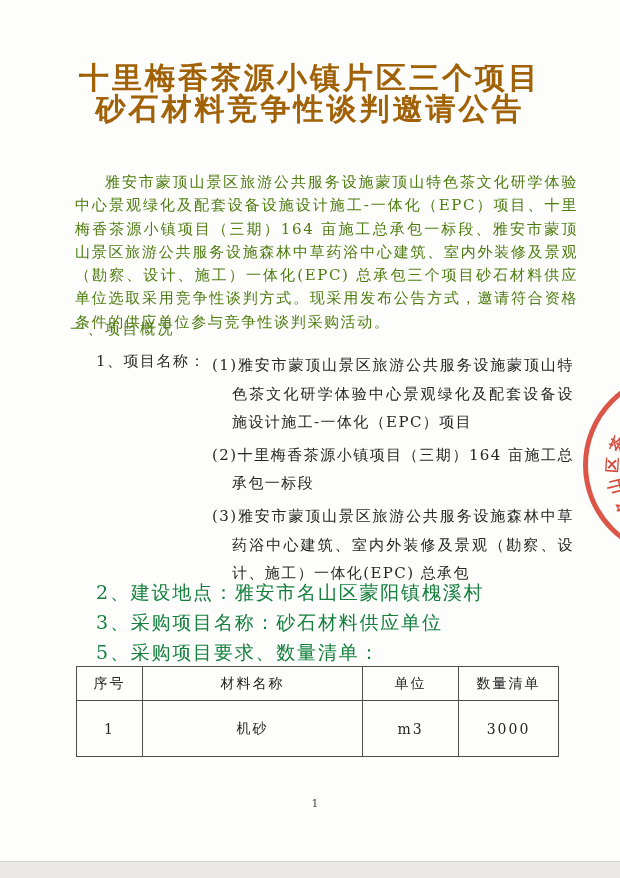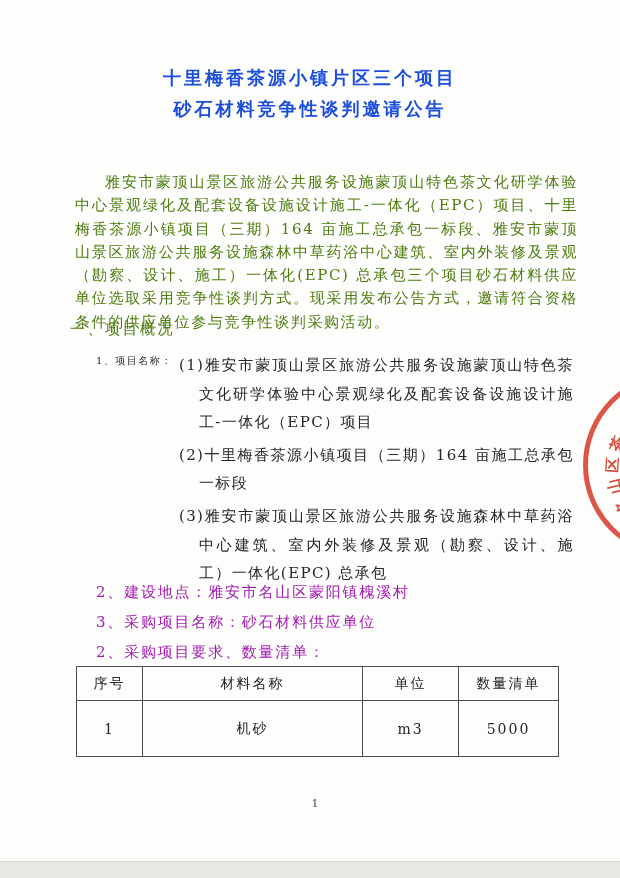--- a/index.html
+++ b/index.html
@@ -7,45 +7,45 @@
     width: 620px; height: 878px;
     background: #fdfdfc;
     font-family: "DejaVu Serif", "Liberation Serif", serif;
     color: #2b2b2b;
     overflow: hidden;
   }
   .page { position: relative; width: 620px; height: 878px; overflow: hidden; }
 
   .doc-title {
     position: absolute; top: 62px; left: 10px; width: 600px;
-    text-align: center; font-weight: bold; color: #1d4ed8;
-    font-size: 18px; line-height: 31px; letter-spacing: 3px;
+    text-align: center; font-weight: bold; color: #a16207;
+    font-size: 30px; line-height: 31px; letter-spacing: 3px;
   }
 
   .intro {
     position: absolute; top: 156px; left: 75px; width: 503px;
     font-size: 15px; line-height: 23.3px; letter-spacing: 1.6px;
     text-align: justify; text-indent: 2em; color: #4d7c0f;
   }
 
   .sec-heading {
     position: absolute; top: 320px; left: 70px;
     font-size: 15px; letter-spacing: 2.5px; color: #4d7c0f;
   }
 
   .item1 { position: absolute; top: 347px; left: 96px; width: 482px; display: flex; align-items: flex-start; }
-  .item1-label { flex: 0 0 auto; font-size: 10px; letter-spacing: 1.5px; line-height: 28.6px; white-space: nowrap; text-align: center; }
+  .item1-label { flex: 0 0 auto; font-size: 15px; letter-spacing: 1.5px; line-height: 28.6px; white-space: nowrap; text-align: center; }
   .project-list { flex: 1 1 auto; margin-left: 2px; }
   .project-list p {
     margin: 4px; font-size: 15px; line-height: 28.6px; letter-spacing: 1.4px;
     text-align: justify; padding-left: 20px; text-indent: -20px; color: #262626;
   }
 
   .items234 { position: absolute; top: 577px; left: 96px; width: 482px; }
-  .items234 p { margin: 0; font-size: 15px; line-height: 30px; letter-spacing: 1.8px; color: #a21caf; }
+  .items234 p { margin: 0; font-size: 19px; line-height: 30px; letter-spacing: 1.8px; color: #15803d; }
 
   table.material {
     position: absolute; top: 666px; left: 76px;
     border-collapse: collapse; table-layout: fixed; width: 482px;
     font-size: 14px; color: #262626;
   }
   table.material th, table.material td {
     border: 1px solid #4d4d4d; text-align: center; vertical-align: middle;
     font-weight: normal; letter-spacing: 2px; padding: 0;
   }
@@ -91,21 +91,21 @@
     <div class="project-list">
         <p>(1)雅安市蒙顶山景区旅游公共服务设施蒙顶山特色茶文化研学体验中心景观绿化及配套设备设施设计施工-一体化（EPC）项目</p>
         <p>(2)十里梅香茶源小镇项目（三期）164 亩施工总承包一标段</p>
         <p>(3)雅安市蒙顶山景区旅游公共服务设施森林中草药浴中心建筑、室内外装修及景观（勘察、设计、施工）一体化(EPC) 总承包</p>
       </div>
   </div>
 
   <div class="items234">
     <p>2、建设地点：雅安市名山区蒙阳镇槐溪村</p>
     <p>3、采购项目名称：砂石材料供应单位</p>
-    <p>2、采购项目要求、数量清单：</p>
+    <p>5、采购项目要求、数量清单：</p>
   </div>
 
   <table class="material">
     <colgroup>
       <col style="width:66px">
         <col style="width:220px">
         <col style="width:96px">
         <col style="width:100px">
     </colgroup>
     <thead>
@@ -114,21 +114,21 @@
           <th>材料名称</th>
           <th>单位</th>
           <th>数量清单</th>
         </tr>
       </thead>
     <tbody>
         <tr>
           <td>1</td>
           <td>机砂</td>
           <td>m3</td>
-          <td>5000</td>
+          <td>3000</td>
         </tr>
       </tbody>
   </table>
 
   <div class="page-number">1</div>
 
   <div class="stamp">
       <span class="stamp-char" style="color: rgb(207, 51, 33); left: 35px; top: 129px; transform: translate(-50%, -50%) rotate(-122deg);">名</span>
       <span class="stamp-char" style="color: rgb(207, 51, 33); left: 27px; top: 109px; transform: translate(-50%, -50%) rotate(-104deg);">山</span>
       <span class="stamp-char" style="color: rgb(207, 51, 33); left: 25px; top: 88px; transform: translate(-50%, -50%) rotate(-86deg);">区</span>

